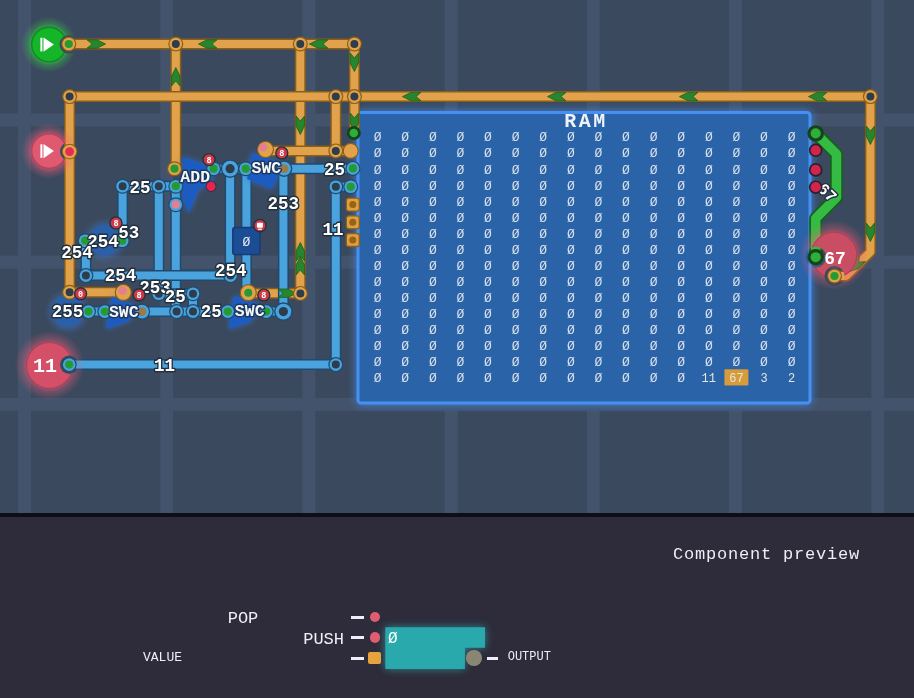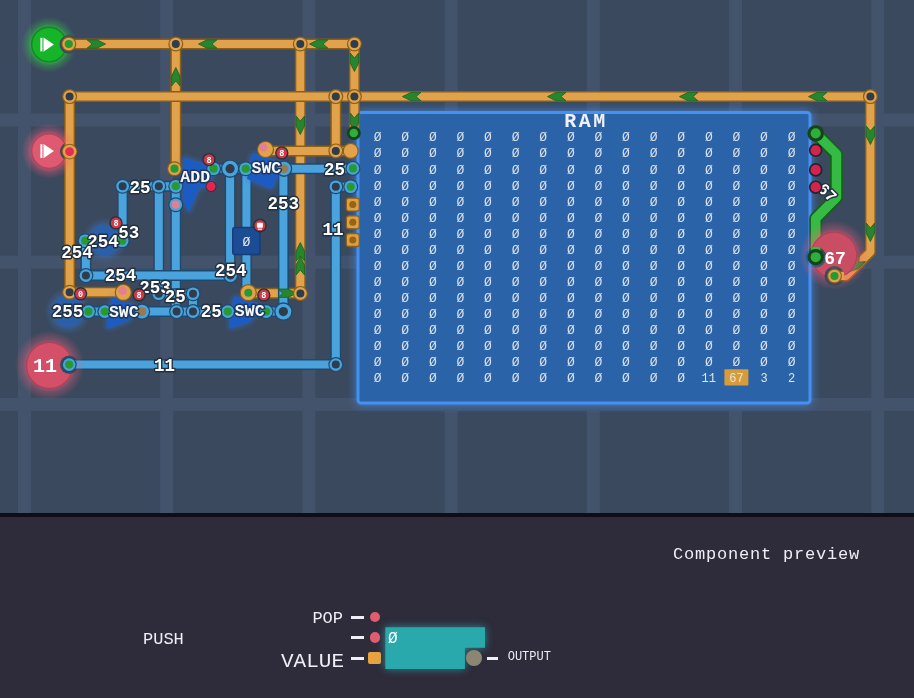--- a/index.html
+++ b/index.html
@@ -788,25 +788,25 @@
       <circle cx="211" cy="186.4" r="4.6" fill="#e8234e"></circle>
     </g>
 </svg>
 
 <div style="position:absolute;left:0;top:513px;width:914px;height:3.5px;background:#0f0e17"></div>
 
 <div style="position:absolute;left:0;top:516.5px;width:914px;height:181.5px;background:#2e2b3a"></div>
 
 <div style="position:absolute;left:0;top:545px;width:860px;text-align:right;color:#efedf5;font-size:17px;letter-spacing:0.8px">Component preview</div>
 
-<div style="position:absolute;left:143px;top:609px;width:200px;text-align:right;color:#f0eef6;font-size:17px">POP</div>
-
-<div style="position:absolute;left:143px;top:629.5px;width:201px;color:#f0eef6;font-size:17px">PUSH</div>
-
-<div style="position:absolute;left:143px;top:650px;width:201px;text-align:right;color:#f0eef6;font-size:21px">VALUE</div>
+<div style="position:absolute;left:143px;top:609px;width:200px;text-align:center;color:#f0eef6;font-size:17px">POP</div>
+
+<div style="position:absolute;left:143px;top:629.5px;width:201px;text-align:right;color:#f0eef6;font-size:17px">PUSH</div>
+
+<div style="position:absolute;left:143px;top:650px;width:201px;color:#f0eef6;font-size:13px">VALUE</div>
 
 <div style="position:absolute;left:350.5px;top:615.5px;width:13px;height:3px;background:#efedf5"></div>
 
 <div style="position:absolute;left:350.5px;top:636px;width:13px;height:3px;background:#efedf5"></div>
 
 <div style="position:absolute;left:350.5px;top:656.5px;width:13px;height:3px;background:#efedf5"></div>
 
 <div style="position:absolute;left:369.7px;top:611.7px;width:10.5px;height:10.5px;border-radius:50%;background:#e05c6e"></div>
 
 <div style="position:absolute;left:369.7px;top:632.2px;width:10.5px;height:10.5px;border-radius:50%;background:#e05c6e"></div>

